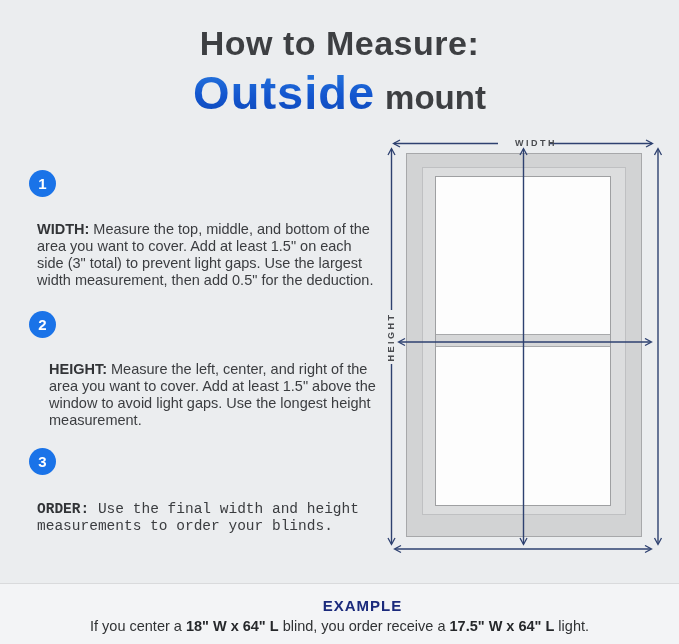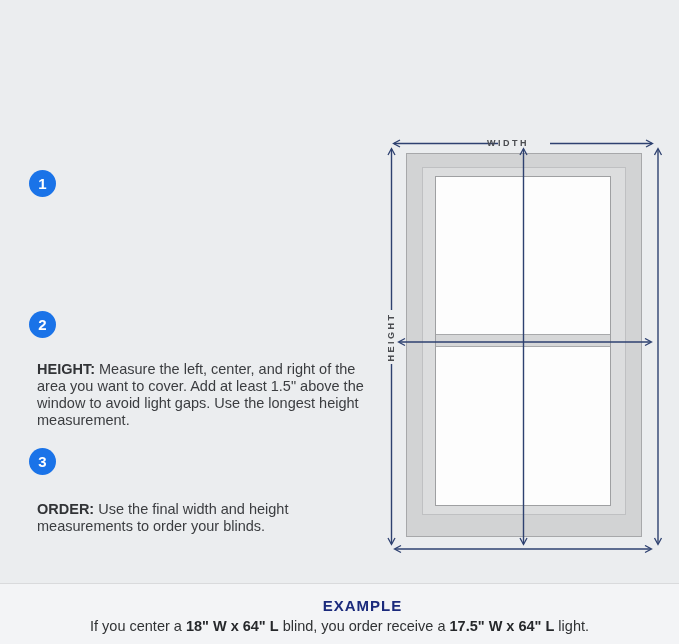--- a/index.html
+++ b/index.html
@@ -28,22 +28,22 @@
     position:absolute;left:29px;width:27px;height:27px;border-radius:50%;
     background:#1a73e8;color:#ffffff;font-size:15px;font-weight:bold;
     display:flex;align-items:center;justify-content:center;
   }
   .step-text{
     position:absolute;left:37px;width:342px;
     font-size:14.5px;line-height:17.2px;color:#3b3d40;
   }
   .step-text b{color:#323437;}
   #circle-1{top:170px;} #text-1{top:206px;}
-  #circle-2{top:311px;} #text-2{top:346px;}
-  #circle-3{top:448px;} #text-3{top:486px;}
+  #circle-2{top:311px;} #text-2{top:346px;margin-left:12px;}
+  #circle-3{top:448px;} #text-3{top:486px;font-family:Liberation Mono, monospace;}
   
   .window-casing{
     position:absolute;left:406px;top:153px;width:236px;height:384px;
     background:#d2d3d4;border:1px solid #a7a8aa;box-sizing:border-box;
   }
   .window-inner-frame{
     position:absolute;left:15px;top:13px;right:15px;bottom:21px;
     background:#dcddde;border:1px solid #bfc0c2;
   }
   .window-glass{
@@ -53,42 +53,47 @@
   .window-rail{
     position:absolute;left:0;top:157px;width:100%;height:13px;
     background:#d6d7d8;border-top:1px solid #a8a9ab;border-bottom:1px solid #a8a9ab;
     box-sizing:border-box;
   }
   .arrow-layer{position:absolute;left:0;top:0;width:679px;height:644px;pointer-events:none;}
   .dim-label{
     position:absolute;font-size:9px;font-weight:bold;letter-spacing:2.5px;
     color:#4a4c50;white-space:nowrap;
   }
-  #width-label{left:508px;top:143px;transform:translate(-50%,-50%);}
+  #width-label{left:536px;top:143px;transform:translate(-50%,-50%);}
   #height-label{left:391px;top:337px;transform:translate(-50%,-50%) rotate(-90deg);}
   
   .footer{
     position:absolute;left:0;top:583px;width:100%;height:61px;
     background:#f3f4f6;border-top:1px solid #d9dadc;text-align:center;
   }
   .example-heading{
     margin-top:13px;font-size:15px;font-weight:bold;letter-spacing:1px;color:#1b2a7c;margin-left:46px;
   }
   .example-line{margin-top:4px;font-size:14.5px;color:#303234;}
   .example-line b{color:#26282b;}
 </style>
 </head>
 <body>
 
 <div class="page">
 
+  <header class="title">
+    <div class="title-line1">How to Measure:</div>
+    <div class="title-line2"><span class="title-highlight">Outside</span><span class="title-suffix">mount</span></div>
+  </header>
 
   <div class="step-circle" id="circle-1">
       <span>1</span>
     </div>
+  <p class="step-text" id="text-1"><b>WIDTH:</b><span> Measure the top, middle, and bottom of the area you want to cover. Add at least 1.5" on each side (3" total) to prevent light gaps. Use the largest width measurement, then add 0.5" for the deduction.</span></p>
 
   <div class="step-circle" id="circle-2">
       <span>2</span>
     </div>
   <p class="step-text" id="text-2"><b>HEIGHT:</b><span> Measure the left, center, and right of the area you want to cover. Add at least 1.5" above the window to avoid light gaps. Use the longest height measurement.</span></p>
 
   <div class="step-circle" id="circle-3">
       <span>3</span>
     </div>
   <p class="step-text" id="text-3"><b>ORDER:</b><span> Use the final width and height measurements to order your blinds.</span></p>

